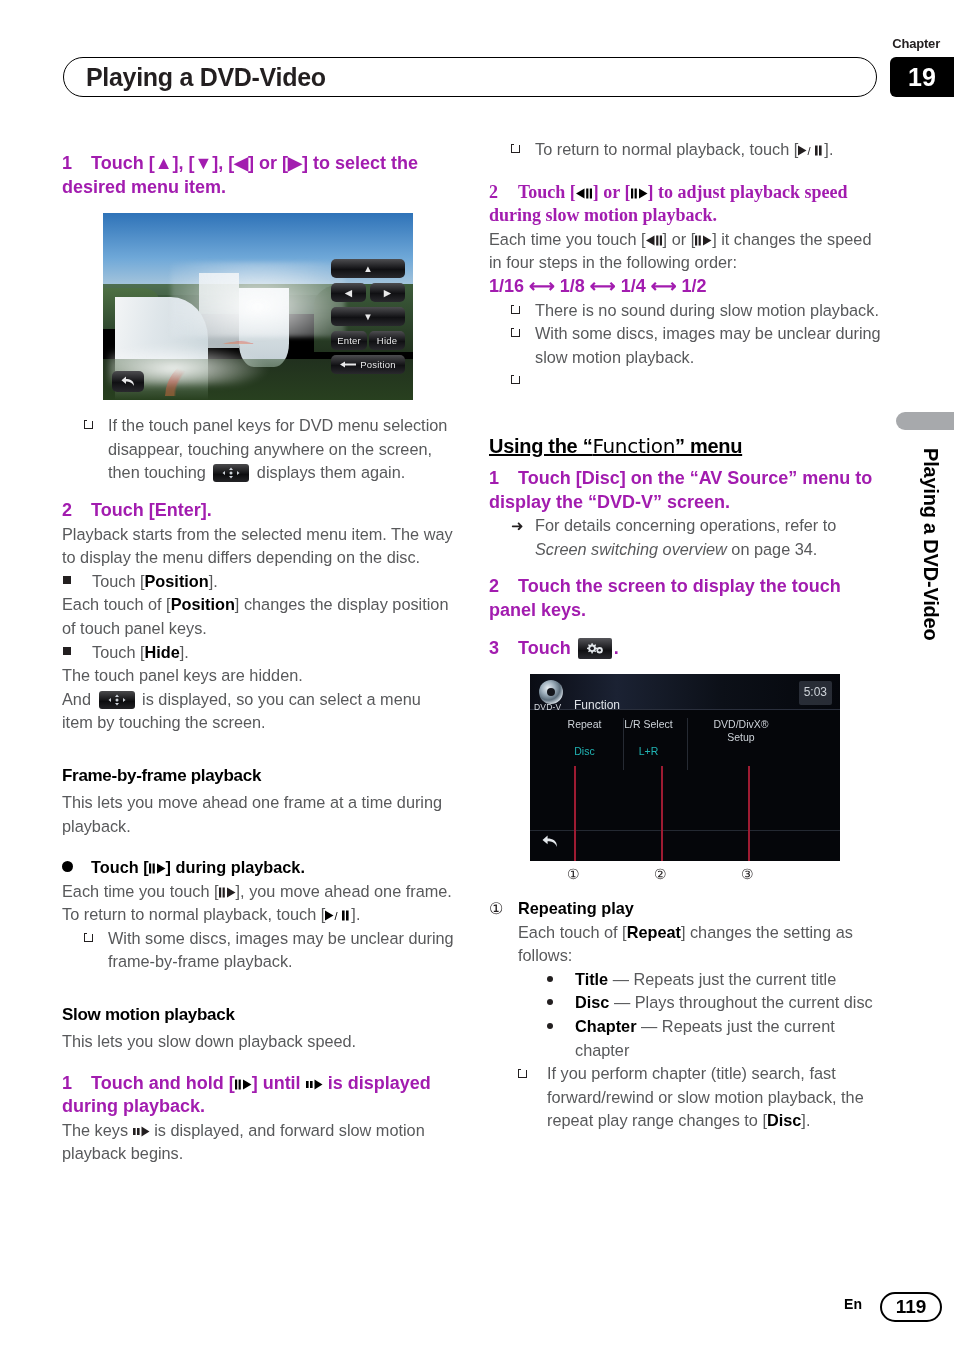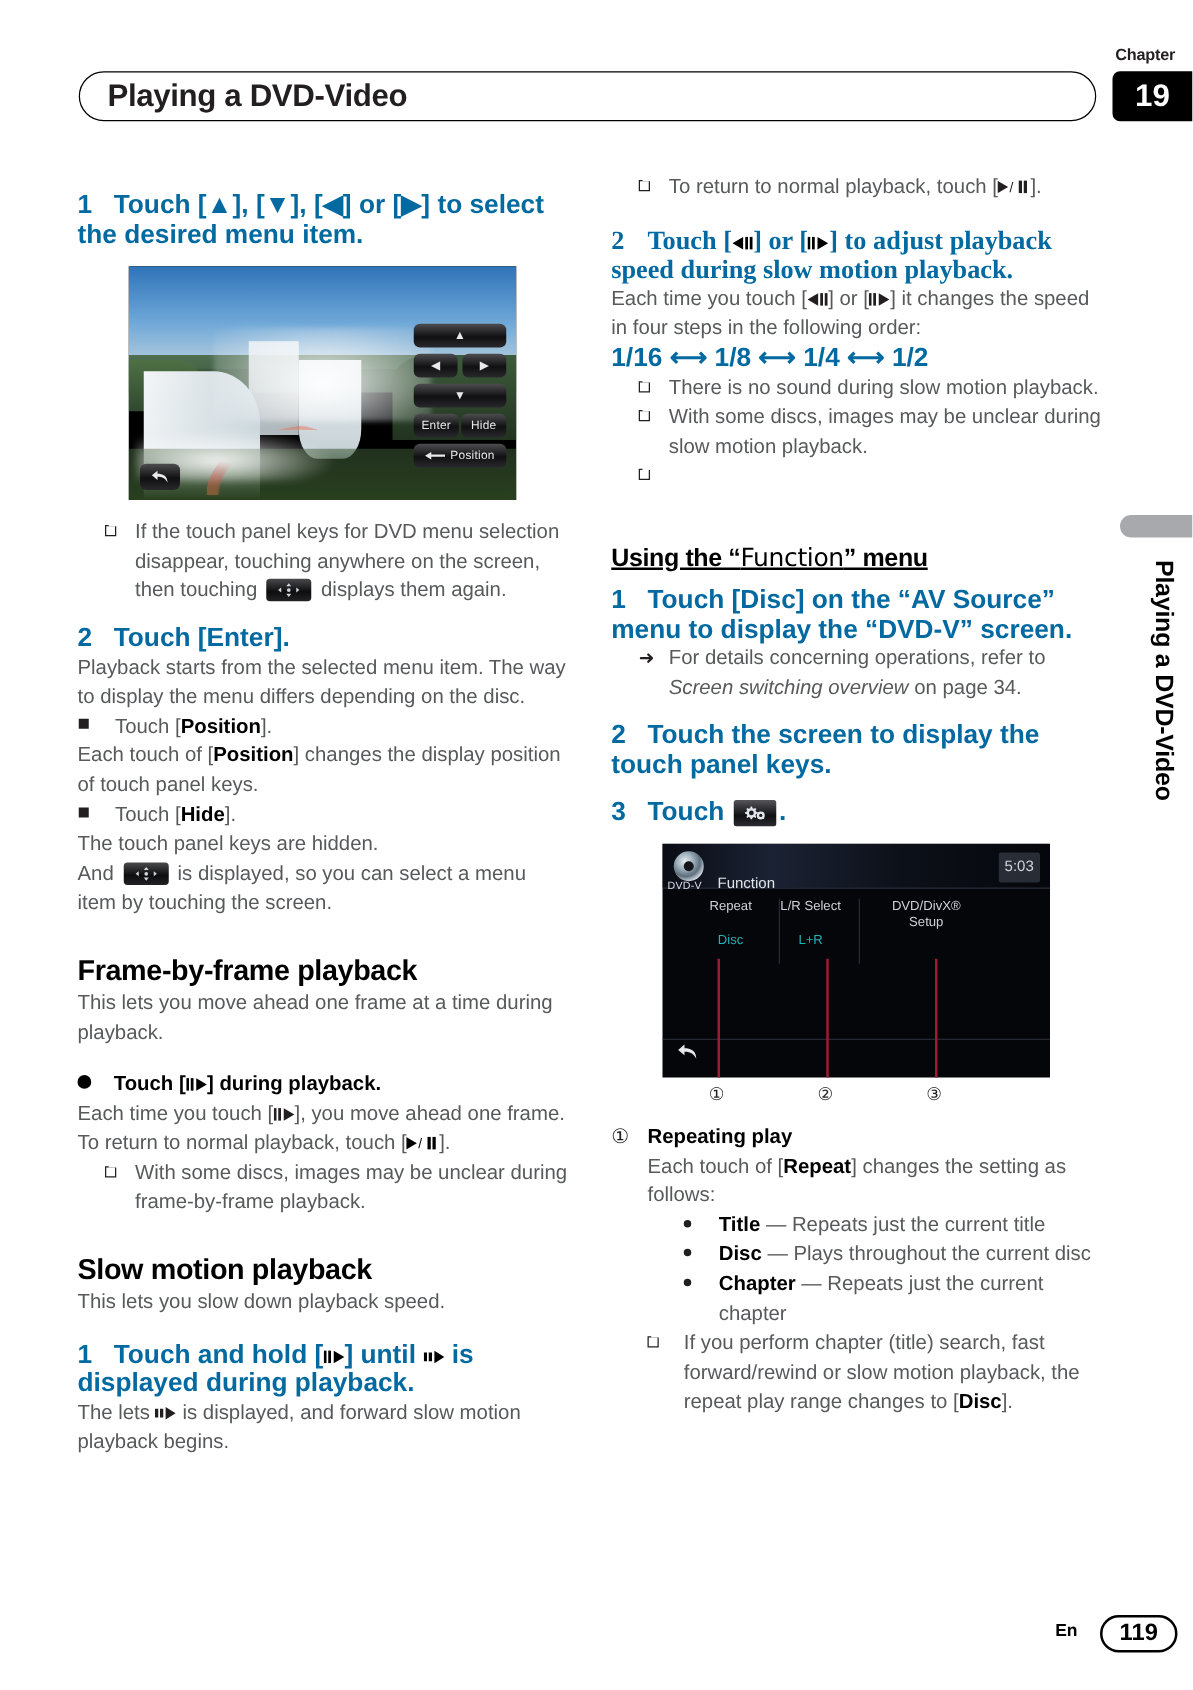--- a/index.html
+++ b/index.html
@@ -42,30 +42,30 @@
     position: absolute; top: 138px;
     width: 394px;
     font-size: 16.3px; line-height: 23.6px;
     color: #58595b;
   }
   .col-left  { left: 62px; }
   .col-right { left: 489px; }
 
   
   .step {
-    color: #0369a1; font-weight: bold; font-size: 21px; line-height: 23.6px;
+    color: #a21caf; font-weight: bold; font-size: 18px; line-height: 23.6px;
     margin-top: 14px; margin-bottom: 0;
   }
   .step .num { display:inline-block; width:29px; }
   .para { margin: 0; color: #58595b; }
   .b { color:#000; font-weight:bold; }
   .i { font-style: italic; }
 
   h2.sec {
-    color: #000; font-size: 23px; font-weight: bold;
+    color: #000; font-size: 17px; font-weight: bold;
     margin: 28px 0 2px 0; letter-spacing: -0.3px; line-height: 26px;
   }
   h2.sec.big {
     font-size: 20px; margin: 38px 0 4px 0; line-height: 30px; text-decoration: underline;
   }
   h2.sec .light { font-weight: normal; font-family: "DejaVu Sans", sans-serif; }
 
   
   .note {
     display: flex; margin: 0 0 0 0;
@@ -417,21 +417,21 @@
 
   <p class="step" style="margin-top:18px;"><span class="num">1</span><span>Touch and hold [</span><svg class="gl" width="17" height="11" viewBox="0 0 17 11">
         <rect x="0" y="0.5" width="2.2" height="10" fill="#000"></rect>
         <rect x="3.6" y="0.5" width="2.2" height="10" fill="#000"></rect>
         <path d="M8 0.5 L16.5 5.5 L8 10.5 Z" fill="#000"></path>
       </svg><span>] until</span> <svg class="gl" width="17" height="11" viewBox="0 0 17 11">
         <rect x="0" y="2" width="2.6" height="7" fill="#000"></rect>
         <rect x="4" y="2" width="2.6" height="7" fill="#000"></rect>
         <path d="M8.5 0.5 L16.5 5.5 L8.5 10.5 Z" fill="#000"></path>
       </svg> <span>is displayed during playback.</span></p>
-  <p class="para"><span>The lets</span> <svg class="gl" width="17" height="11" viewBox="0 0 17 11">
+  <p class="para"><span>The keys</span> <svg class="gl" width="17" height="11" viewBox="0 0 17 11">
         <rect x="0" y="2" width="2.6" height="7" fill="#231f20"></rect>
         <rect x="4" y="2" width="2.6" height="7" fill="#231f20"></rect>
         <path d="M8.5 0.5 L16.5 5.5 L8.5 10.5 Z" fill="#231f20"></path>
       </svg> <span>is displayed, and forward slow motion playback begins.</span></p>
 </div>
 
 <div class="col col-right">
 
   <div class="note">
     <span class="bul"><span class="sqhollow"></span></span>

